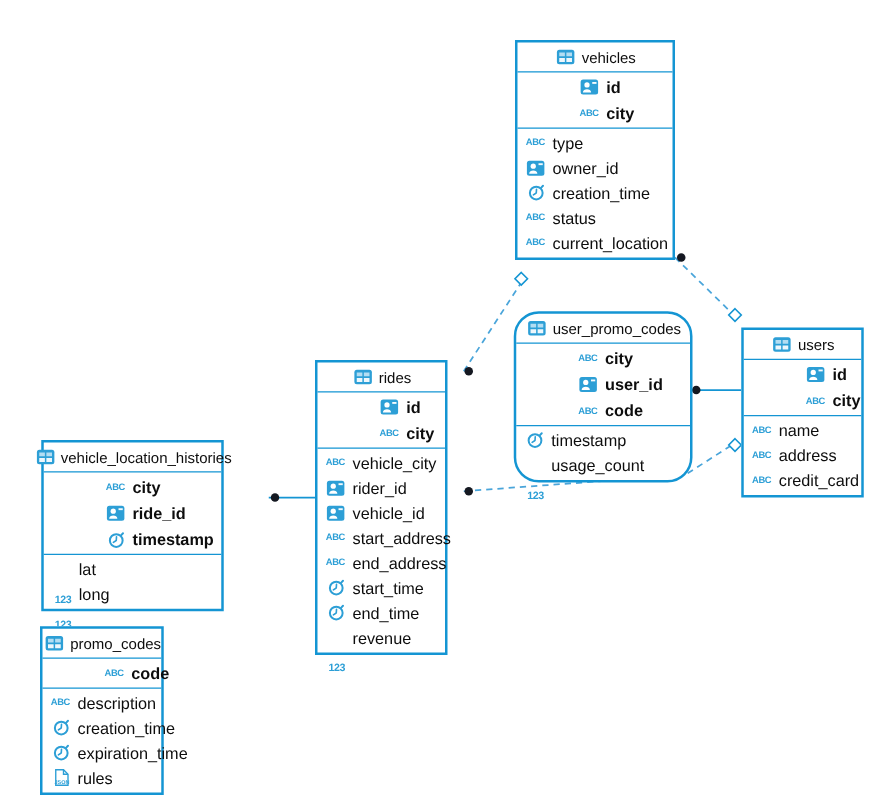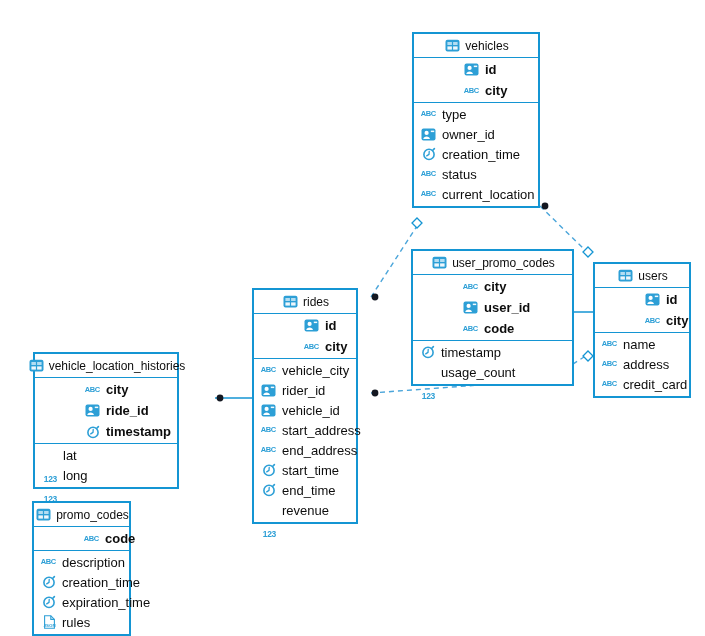--- a/index.html
+++ b/index.html
@@ -120,21 +120,21 @@
     <span class="fname">status</span>
   </div>
         <div class="row f-row">
     <span class="icon">
             <span class="txt-icon abc">ABC</span>
           </span>
     <span class="fname">current_location</span>
   </div>
      </div>
     </div>
-    <div class="tbl" style="left: 411px; top: 249px; width: 163px;">
+    <div class="tbl" style="left: 411px; top: 249px; width: 143px; border-radius: 20px;">
       <div class="tbl-header">
        <span class="icon">
           <svg width="15" height="13" viewBox="0 0 15 13">
     <rect x="0.5" y="0.8" width="14" height="11.6" rx="2" fill="#2d9fd6"></rect>
     <rect x="2.4" y="3" width="4.5" height="3" fill="#b3ddf2"></rect>
     <rect x="8.1" y="3" width="4.5" height="3" fill="#b3ddf2"></rect>
     <rect x="2.4" y="7.4" width="4.5" height="3.2" fill="#eef7fc"></rect>
     <rect x="8.1" y="7.4" width="4.5" height="3.2" fill="#eef7fc"></rect>
           </svg>
         </span>

